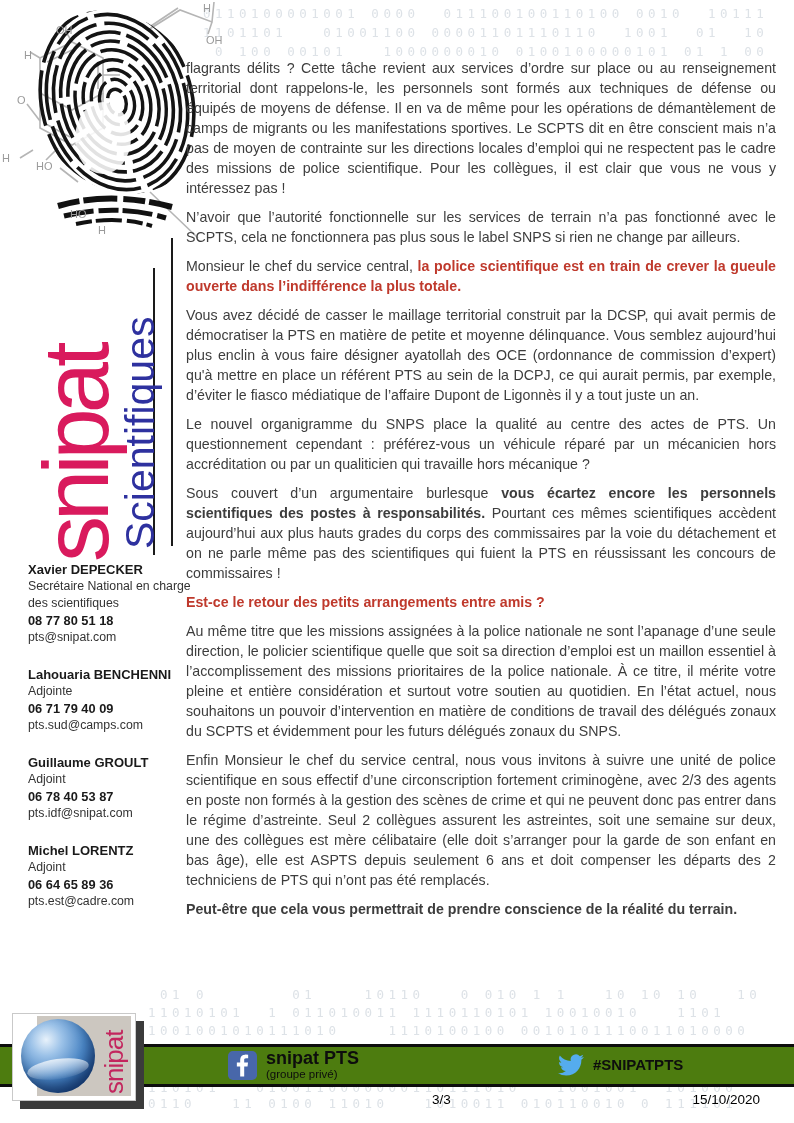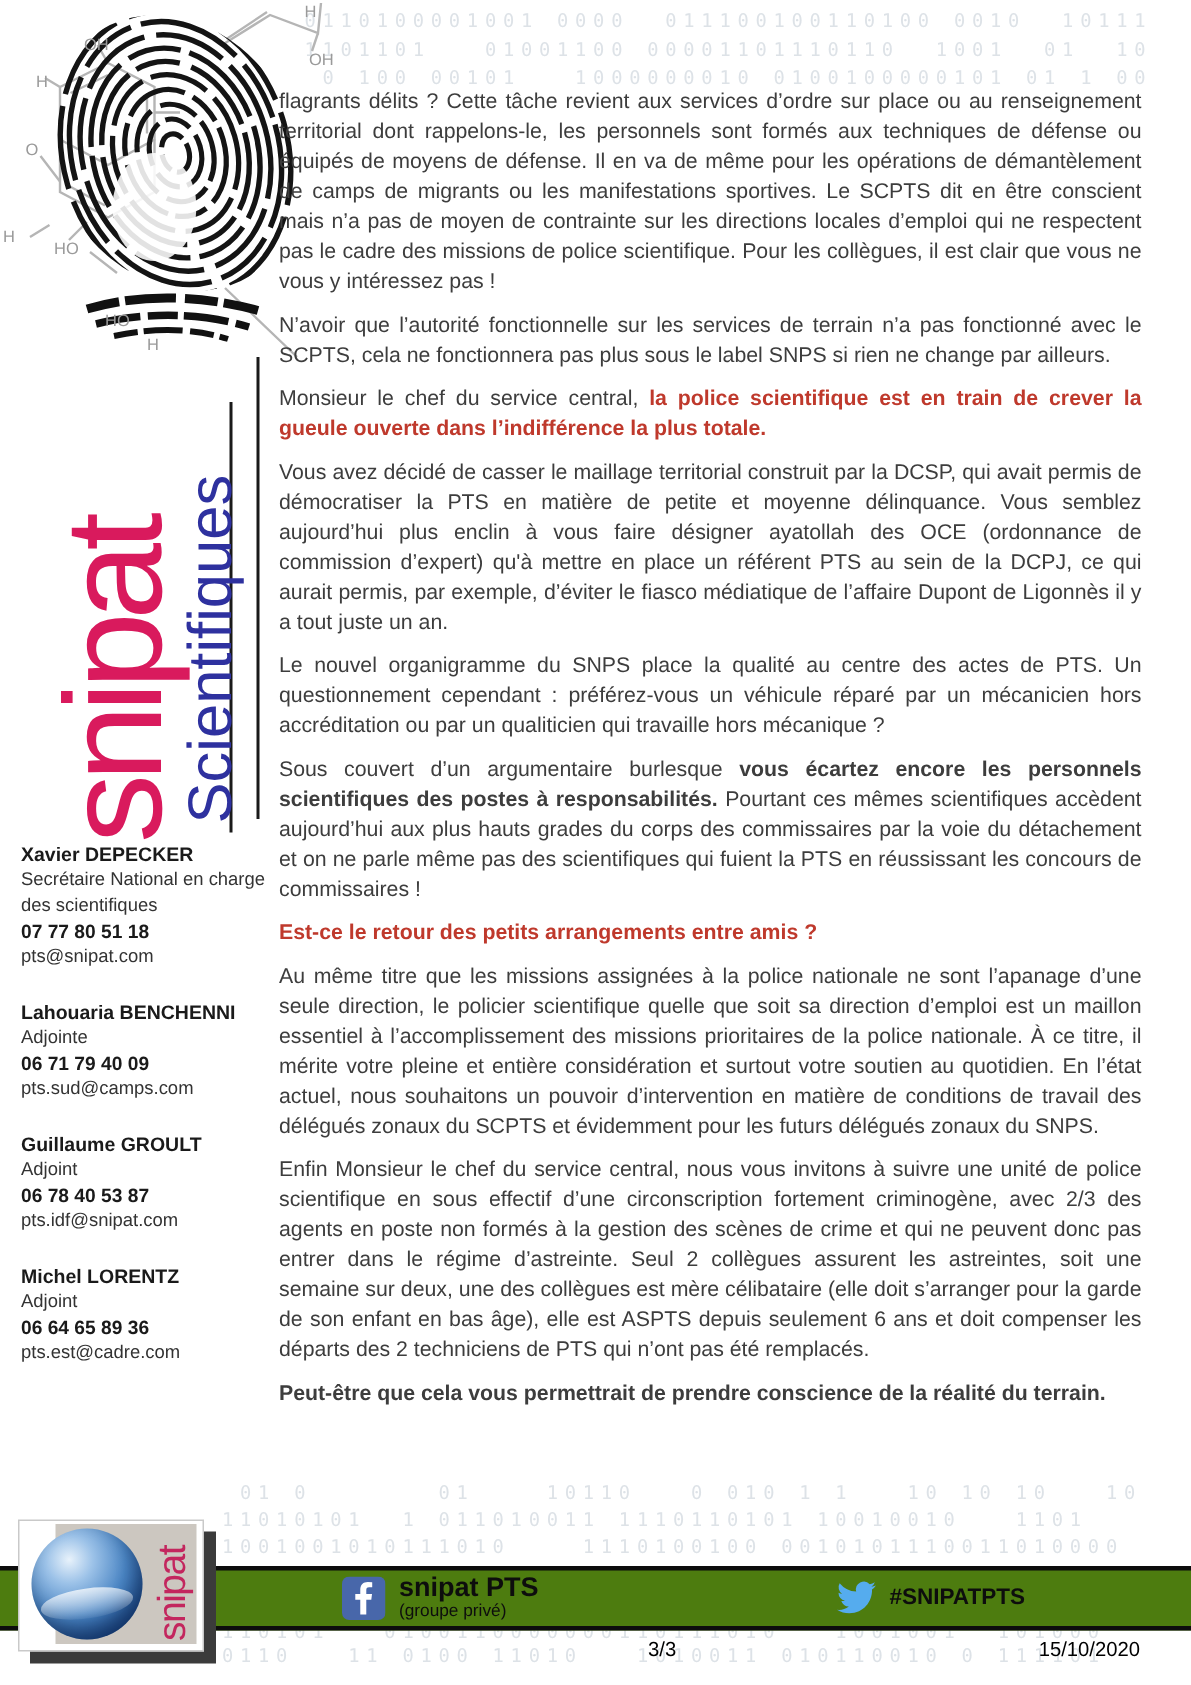--- a/index.html
+++ b/index.html
@@ -26,31 +26,31 @@
   
   .v-text{position:absolute;writing-mode:vertical-rl;transform:rotate(180deg);line-height:1;}
   .logo-snipat{left:30px;top:246px;height:316px;font-size:92px;letter-spacing:-5px;
                color:#d91a5d;font-weight:normal;z-index:2;}
   .logo-sci{left:120px;top:233px;height:316px;font-size:41px;color:#2e319f;z-index:2;}
   .logo-rule{position:absolute;width:2px;background:#1a1a1a;z-index:2;}
   .rule1{left:153px;top:268px;height:287px;}
   .rule2{left:171px;top:238px;height:308px;}
 
   
-  .contacts{position:absolute;left:14px;top:561px;width:172px;z-index:2;color:#333;}
+  .contacts{position:absolute;left:28px;top:561px;width:172px;z-index:2;color:#333;}
   .contact{margin-bottom:20px;}
   .c-name{font-weight:bold;font-size:13px;color:#1a1a1a;line-height:17px;}
   .c-role{font-size:12.3px;line-height:17px;}
   .c-phone{font-weight:bold;font-size:12.8px;color:#1a1a1a;line-height:17px;}
   .c-email{font-size:12.3px;line-height:17px;}
 
   
   .main-col{position:absolute;left:186px;top:58px;width:590px;z-index:2;
             color:#3d3d3d;font-size:14.2px;line-height:20px;text-align:justify;}
-  .para{margin:0 15px 9px 0;}
+  .para{margin:0 0 9px 0;}
   .run-bold{font-weight:bold;}
   .run-redbold{font-weight:bold;color:#bf392c;}
 
   
   .footer-strip{position:absolute;left:0;top:1044px;width:794px;height:37px;background:#4d7c0f;
                 border-top:3px solid #0d0d0d;border-bottom:3px solid #0d0d0d;z-index:2;}
   .fb-icon{position:absolute;left:228px;top:4px;width:29px;height:29px;}
   .fb-text{position:absolute;left:266px;top:1px;color:#0d0d0d;}
   .fb-title{font-size:18px;font-weight:bold;line-height:20px;}
   .fb-sub{font-size:11.5px;line-height:12px;}
@@ -134,21 +134,21 @@
   <div class="v-text logo-snipat">snipat</div>
   <div class="logo-rule rule1"></div>
   <div class="v-text logo-sci">Scientifiques</div>
   <div class="logo-rule rule2"></div>
 
   <div class="contacts">
       <div class="contact">
         <div class="c-name">Xavier DEPECKER</div>
         <div class="c-role">Secrétaire National en charge</div>
         <div class="c-role">des scientifiques</div>
-        <div class="c-phone">07 77 80 51 18</div>
+        <div class="c-phone">08 77 80 51 18</div>
         <div class="c-email">pts@snipat.com</div>
       </div>
       <div class="contact">
         <div class="c-name">Lahouaria BENCHENNI</div>
         <div class="c-role">Adjointe</div>
         <div class="c-phone">06 71 79 40 09</div>
         <div class="c-email">pts.sud@camps.com</div>
       </div>
       <div class="contact">
         <div class="c-name">Guillaume GROULT</div>

